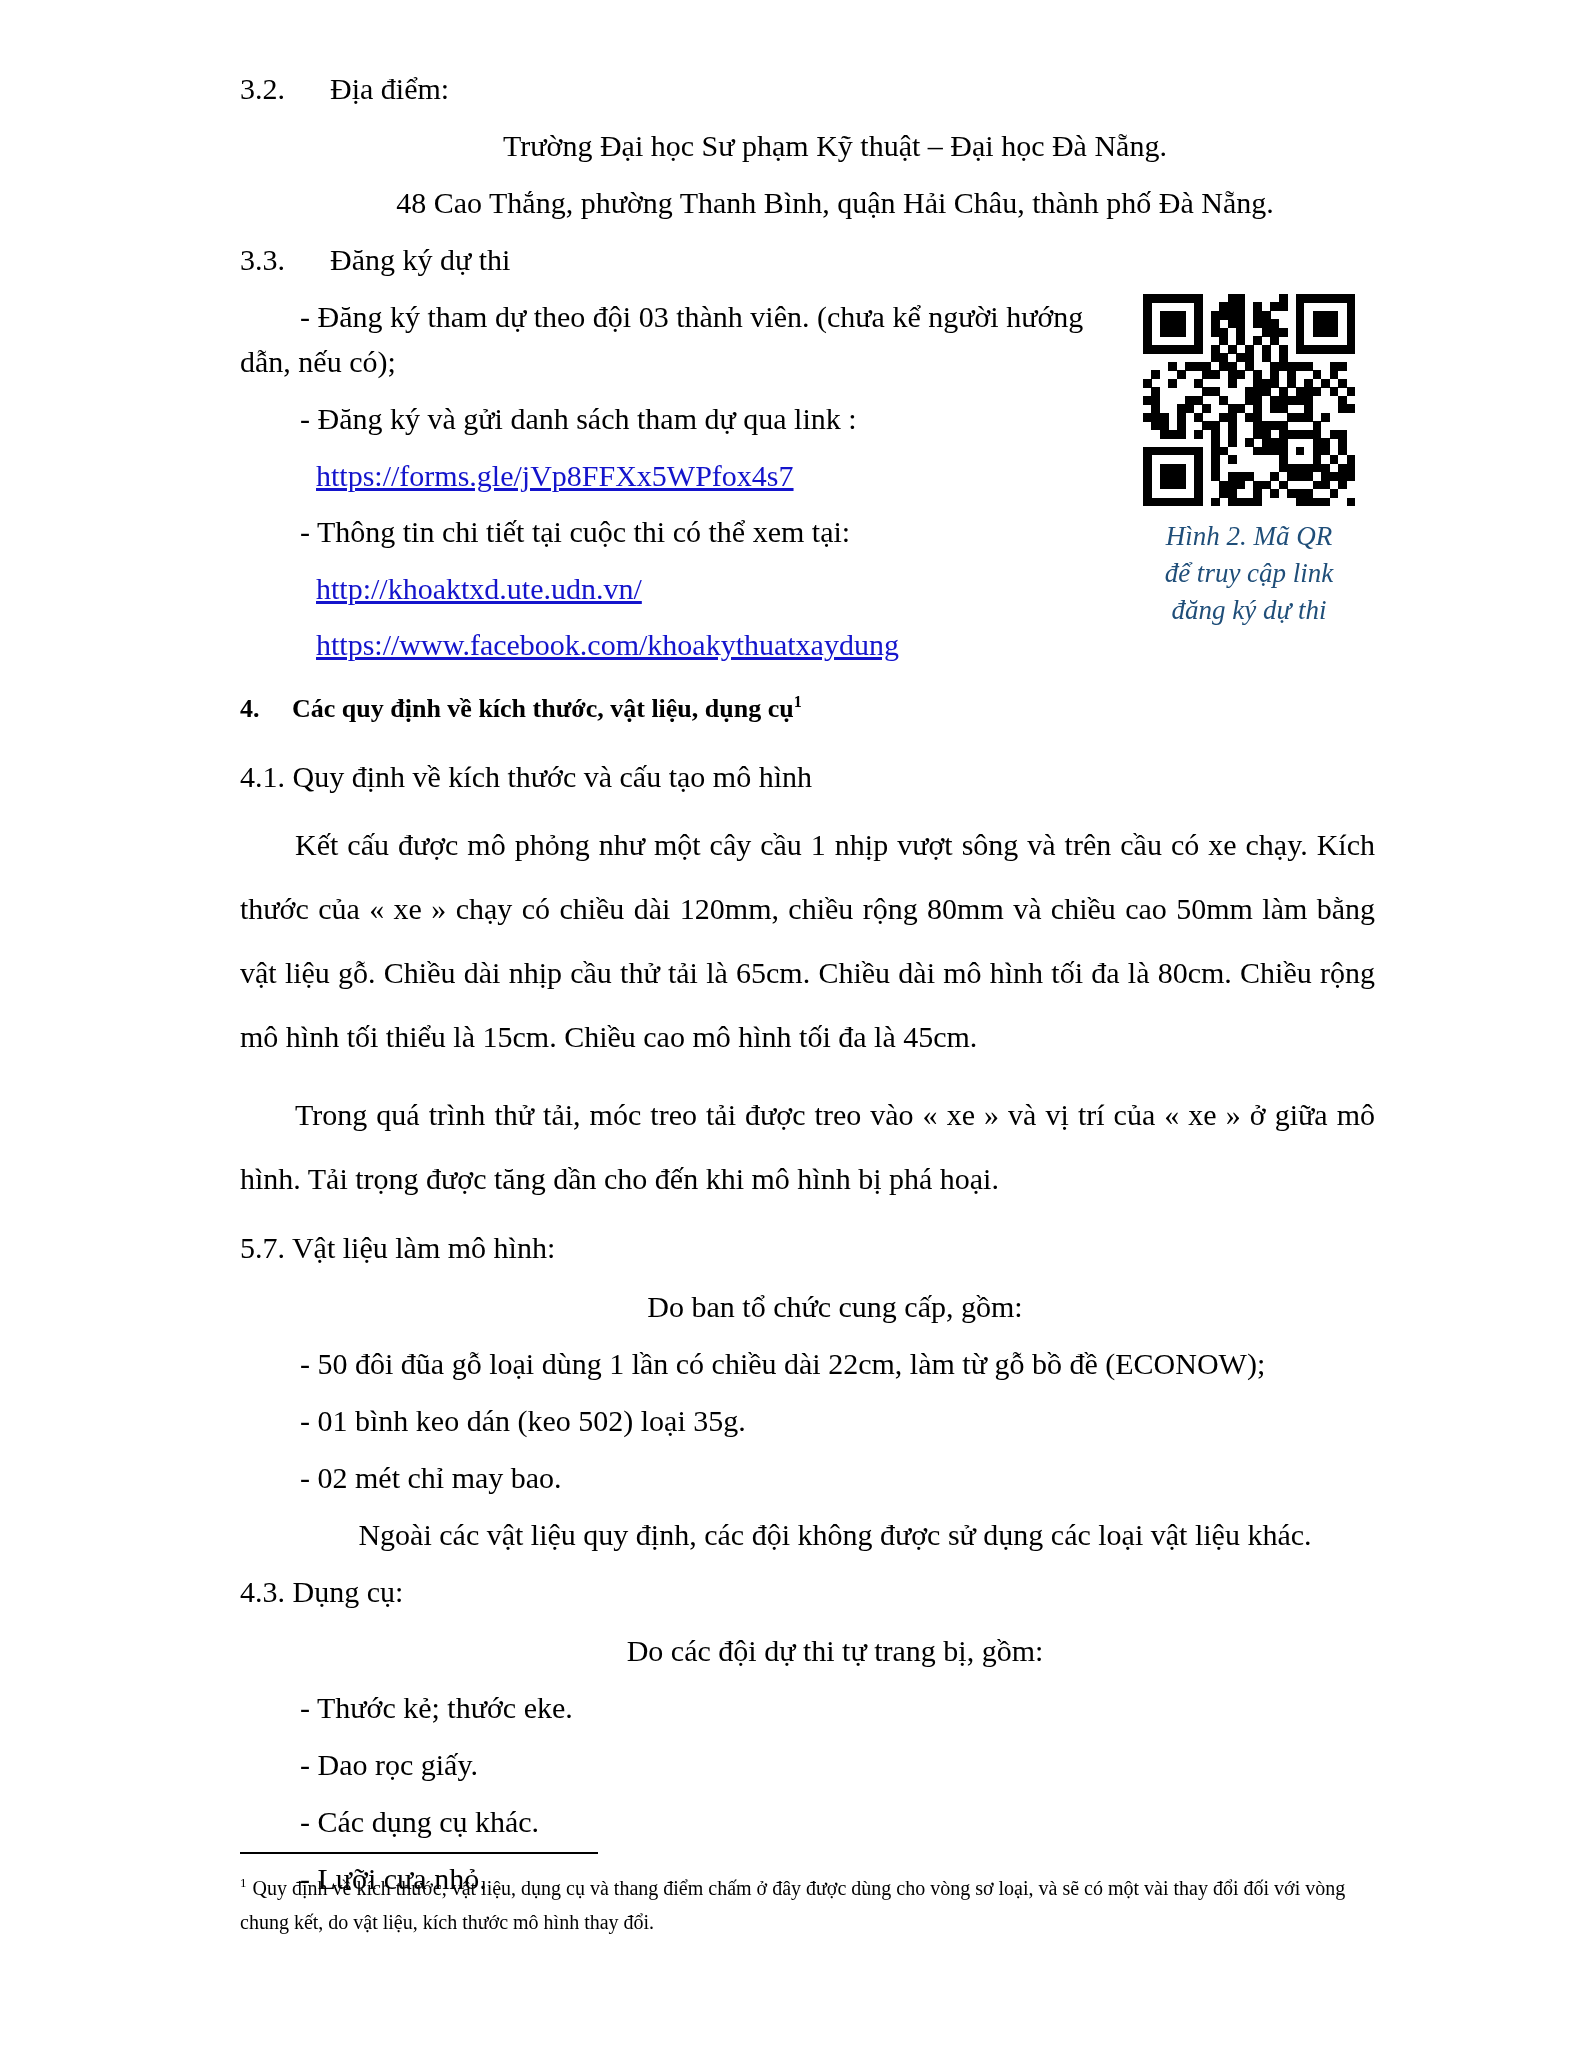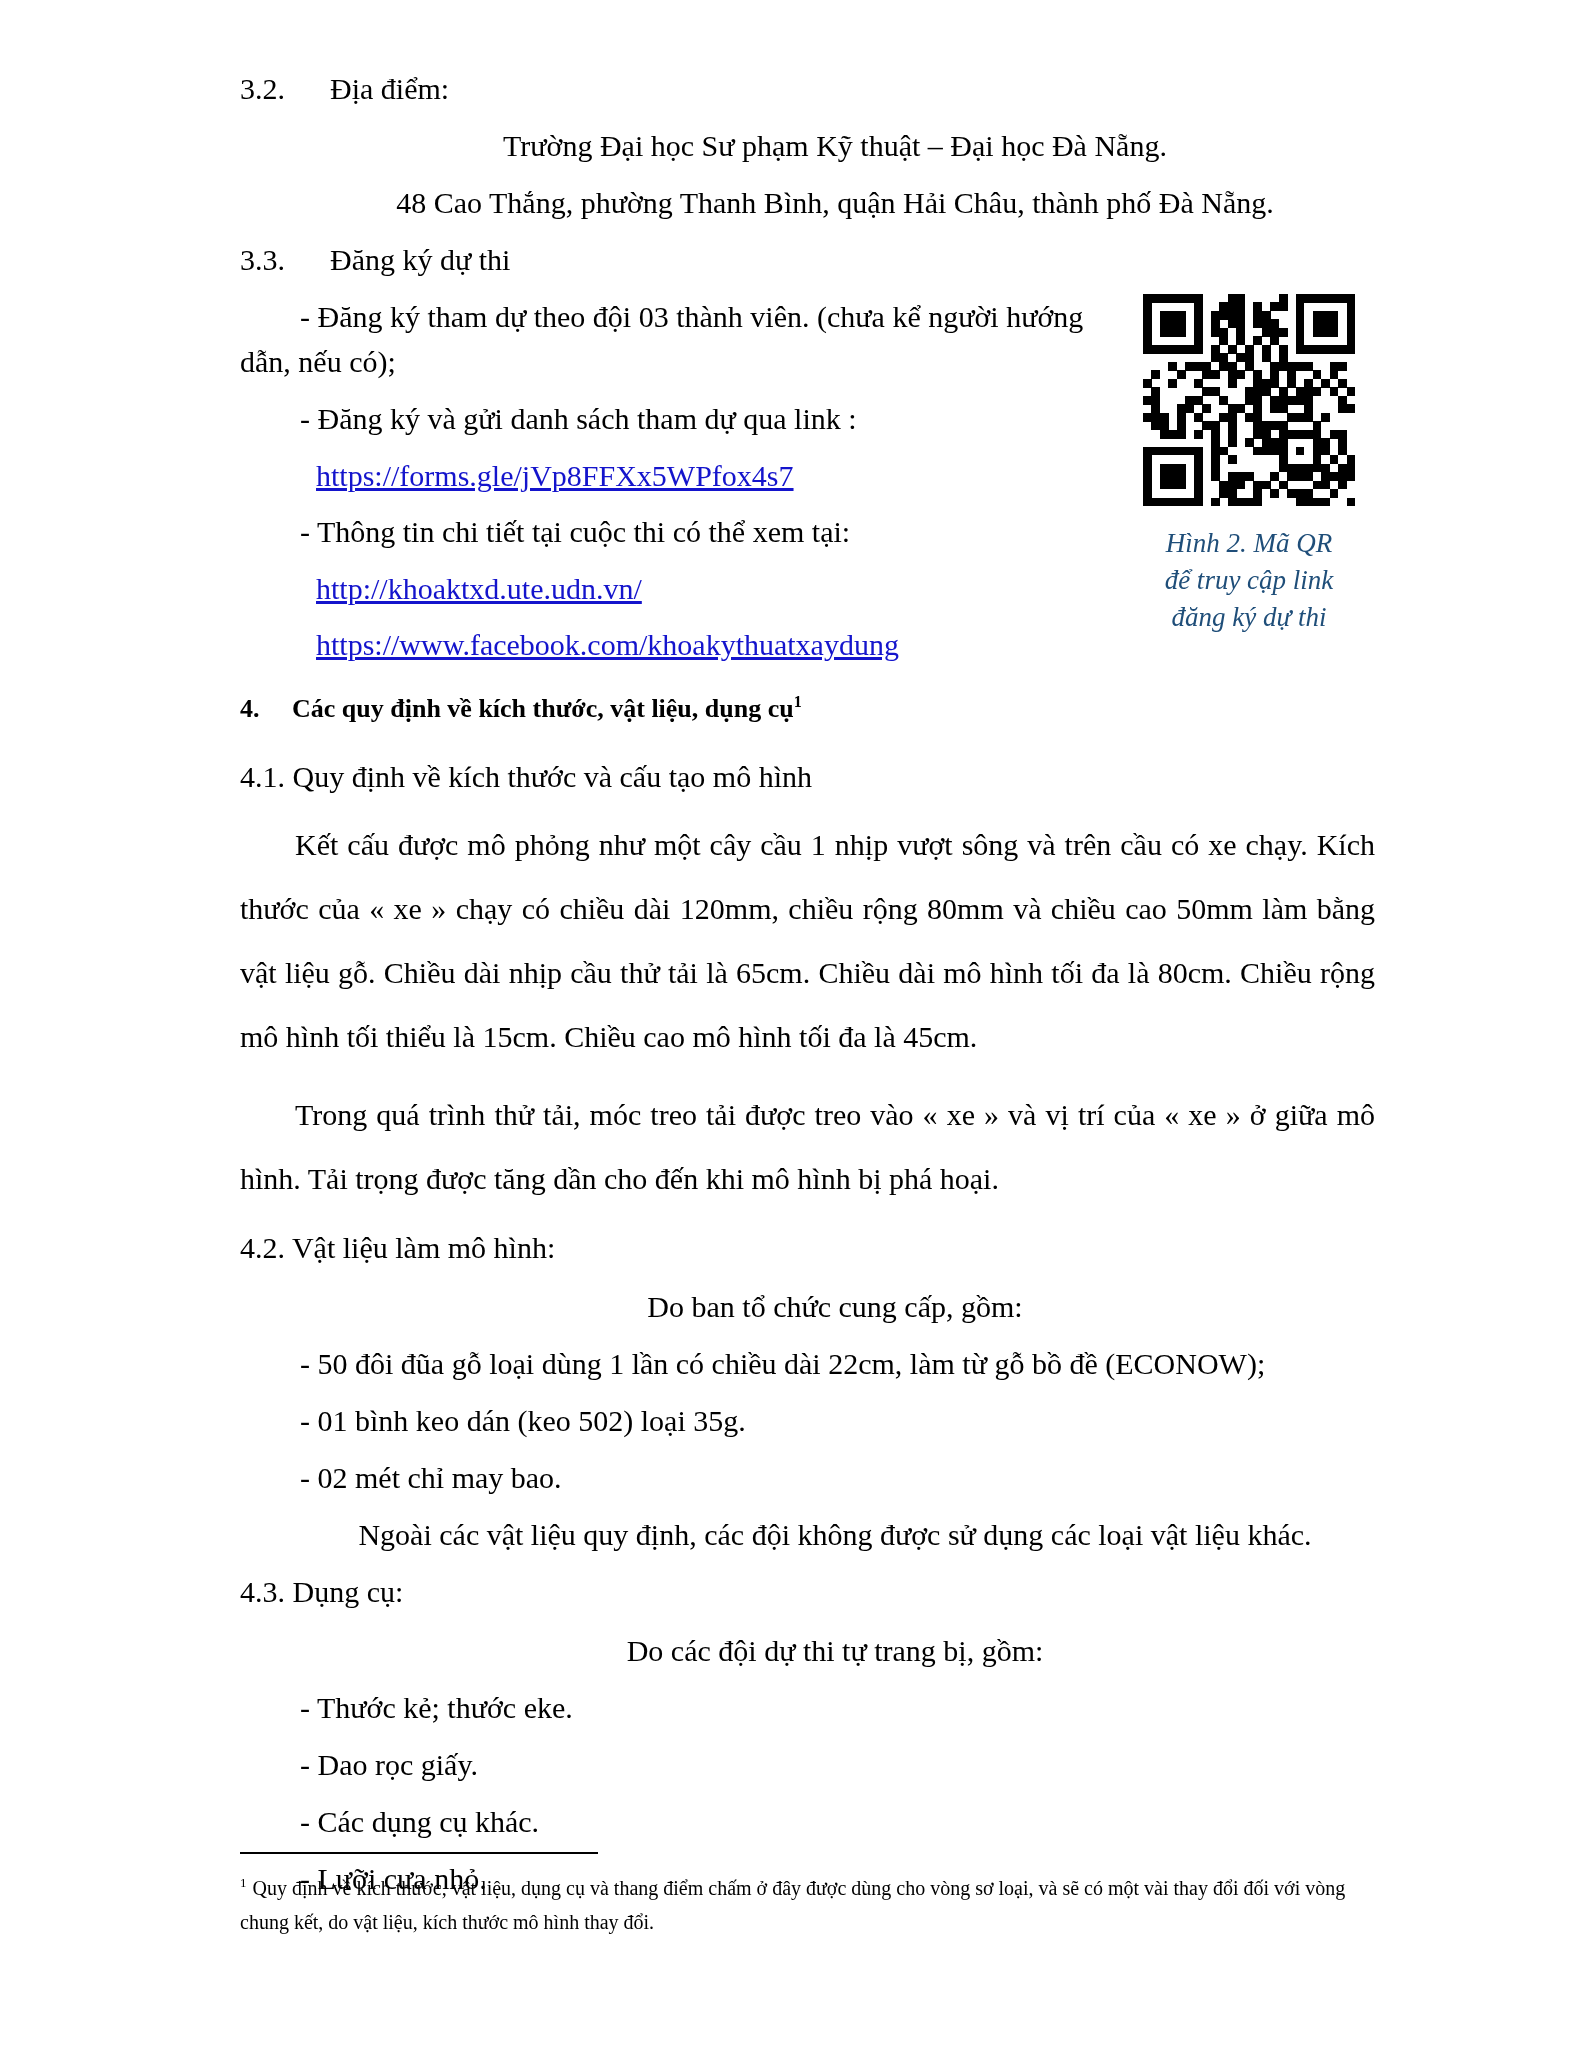--- a/index.html
+++ b/index.html
@@ -21,21 +21,21 @@
   .linkline{padding-left:76px;margin-bottom:11px;}
   a{color:var(--link,#1414cc);text-decoration:underline;cursor:pointer;}
   .reg-block{margin-bottom:4px;}
   .reg-block::after{content:"";display:block;clear:both;}
   .qr-figure{
     float:right;width:252px;margin:4px 10px 0 36px;text-align:center;
   }
   .qr{width:212px;height:212px;margin:0 auto;}
   .qr svg{display:block;}
   .qr-caption{
-    margin-top:19px;font-style:italic;font-size:27px;line-height:37px;
+    margin-top:12px;font-style:italic;font-size:27px;line-height:37px;
     color:var(--caption,#1f4e79);
   }
   h2{
     clear:both;font-size:26px;font-weight:bold;margin:6px 0 20px 0;
     line-height:50px;
   }
   h2 .h-num{display:inline-block;width:52px;}
   h2 sup{font-size:0.62em;vertical-align:super;line-height:0;}
   .sub-title{margin-bottom:14px;}
   .just{
@@ -407,21 +407,21 @@
     <p class="linkline nowrap"><a>https://www.facebook.com/khoakythuatxaydung</a></p>
   </div>
 
   <h2 class="nowrap"><span class="h-num">4.</span><span>Các quy định về kích thước, vật liệu, dụng cụ</span><sup>1</sup></h2>
 
   <p class="sub-title nowrap">4.1. Quy định về kích thước và cấu tạo mô hình</p>
 
   <p class="just">Kết cấu được mô phỏng như một cây cầu 1 nhịp vượt sông và trên cầu có xe chạy. Kích thước của « xe » chạy có chiều dài 120mm, chiều rộng 80mm và chiều cao 50mm làm bằng vật liệu gỗ. Chiều dài nhịp cầu thử tải là 65cm. Chiều dài mô hình tối đa là 80cm. Chiều rộng mô hình tối thiểu là 15cm. Chiều cao mô hình tối đa là 45cm.</p>
   <p class="just">Trong quá trình thử tải, móc treo tải được treo vào « xe » và vị trí của « xe » ở giữa mô hình. Tải trọng được tăng dần cho đến khi mô hình bị phá hoại.</p>
 
-  <p class="sub-title nowrap">4.2. Vật liệu làm mô hình:</p>
+  <p class="sub-title nowrap">5.7. Vật liệu làm mô hình:</p>
   <p class="indent nowrap">Do ban tổ chức cung cấp, gồm:</p>
   <p class="bullet nowrap">- 50 đôi đũa gỗ loại dùng 1 lần có chiều dài 22cm, làm từ gỗ bồ đề (ECONOW);</p>
   <p class="bullet nowrap">- 01 bình keo dán (keo 502) loại 35g.</p>
   <p class="bullet nowrap">- 02 mét chỉ may bao.</p>
   <p class="indent nowrap">Ngoài các vật liệu quy định, các đội không được sử dụng các loại vật liệu khác.</p>
 
   <p class="sub-title nowrap">4.3. Dụng cụ:</p>
   <p class="indent nowrap">Do các đội dự thi tự trang bị, gồm:</p>
   <p class="bullet nowrap">- Thước kẻ; thước eke.</p>
   <p class="bullet nowrap">- Dao rọc giấy.</p>

